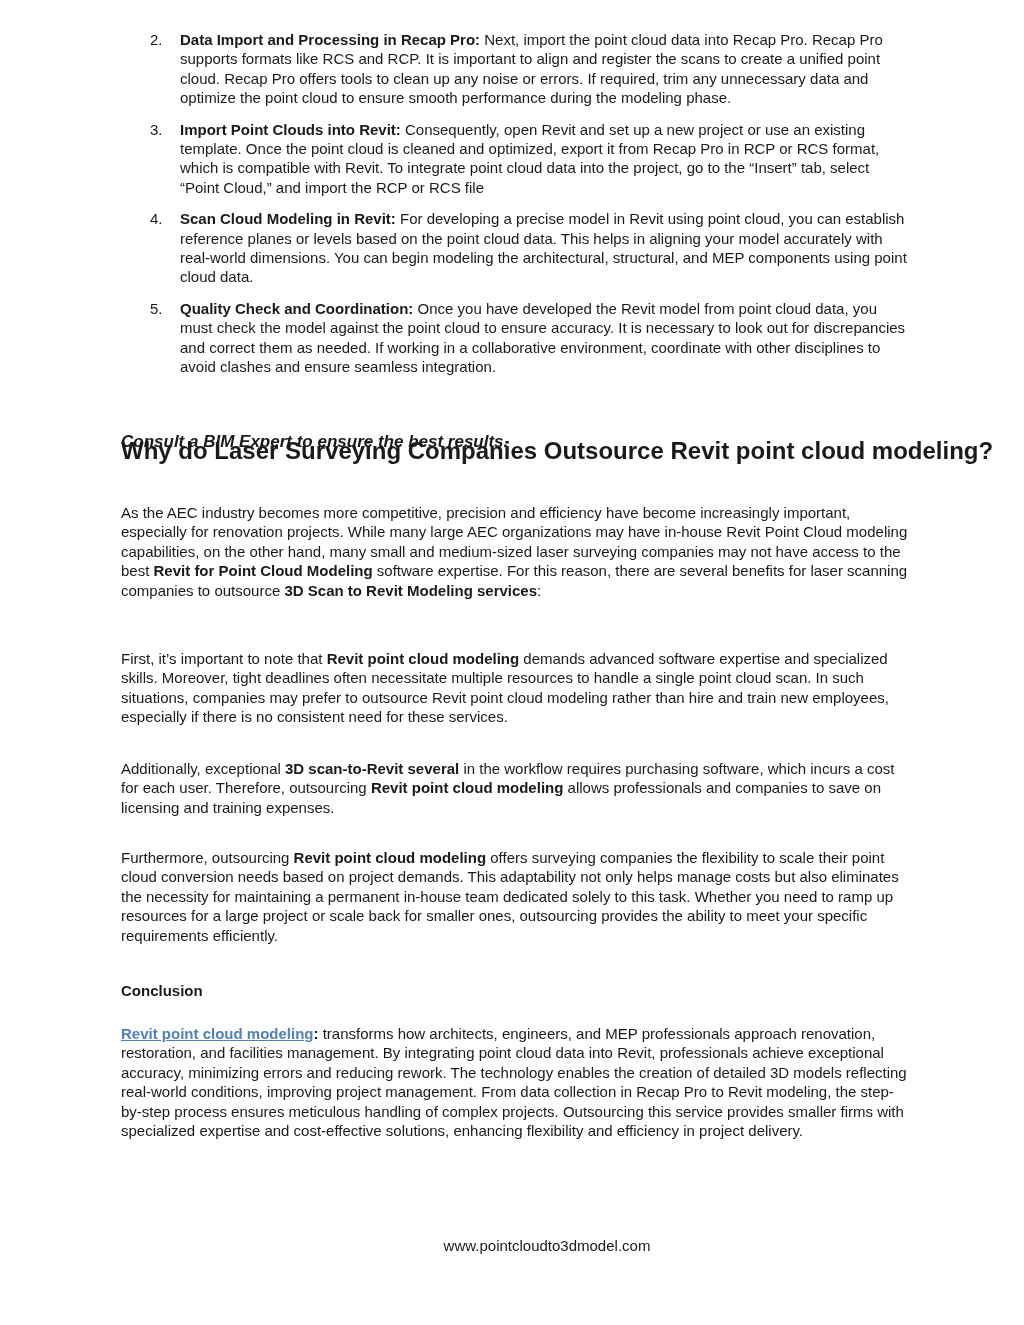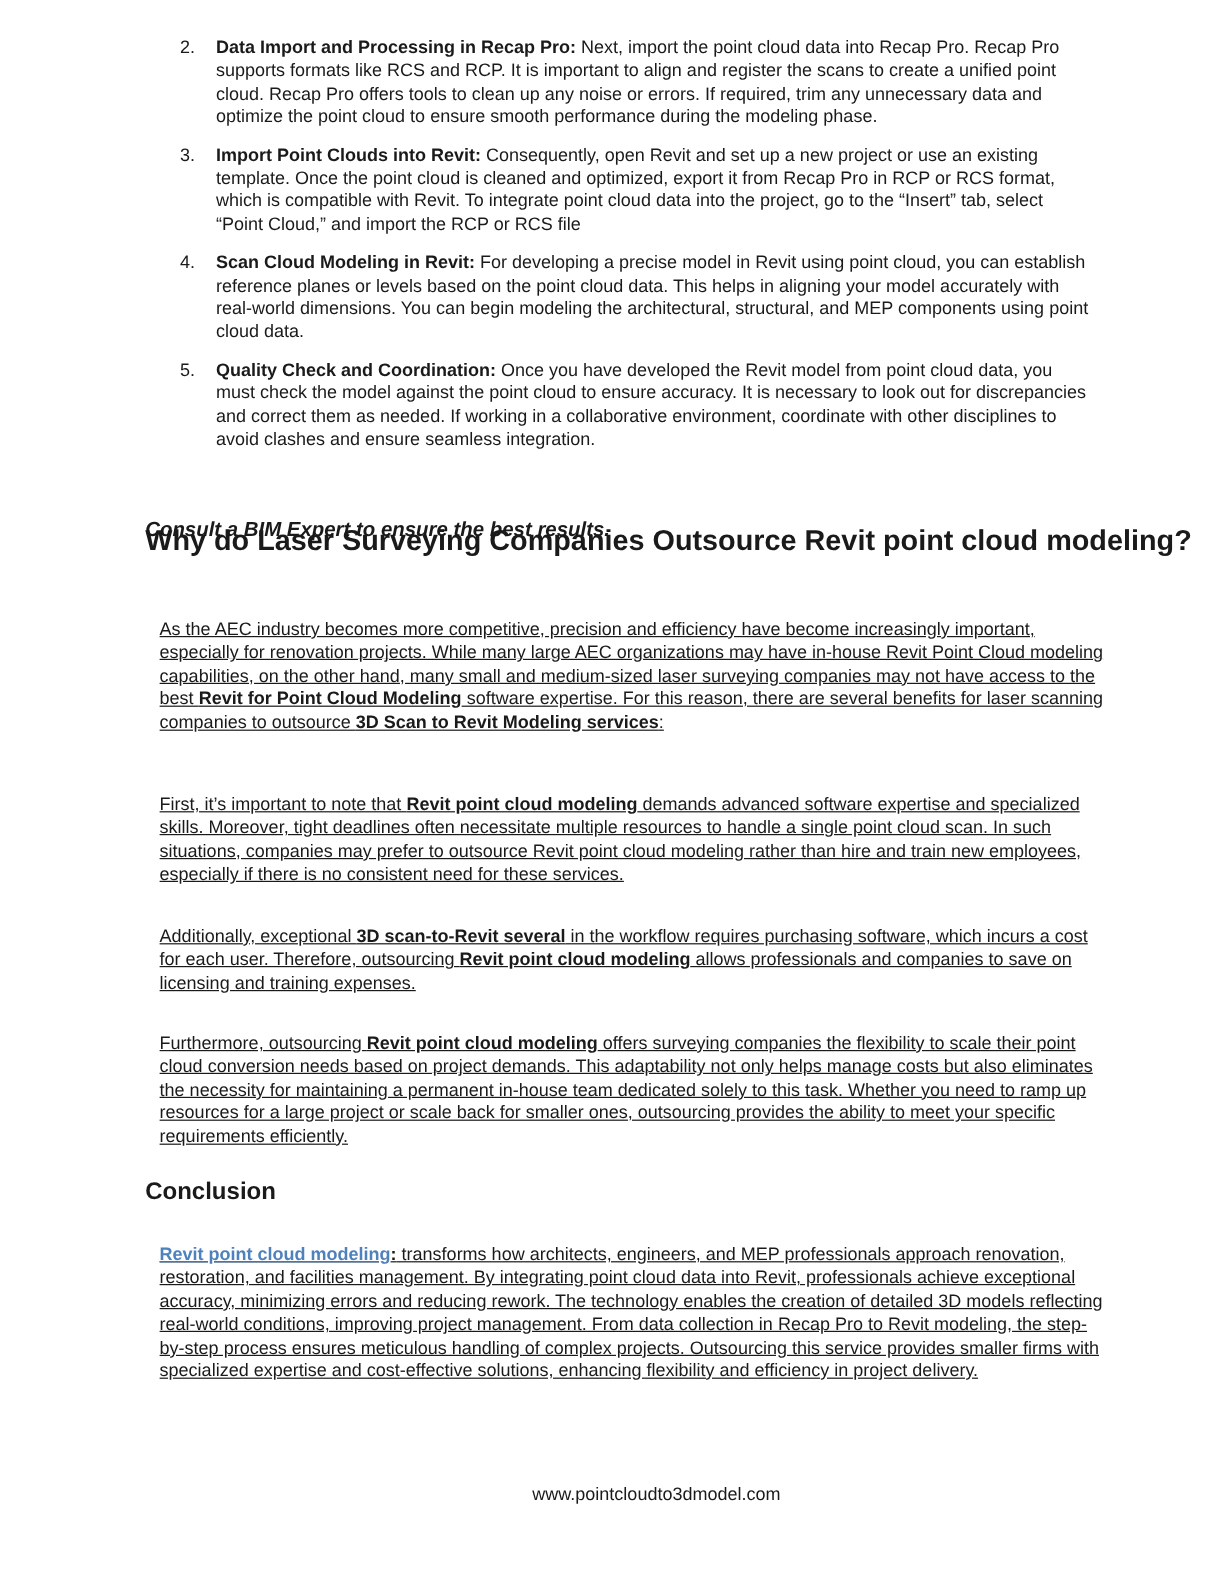--- a/index.html
+++ b/index.html
@@ -5,22 +5,22 @@
   html, body { margin:0; padding:0; background:#ffffff; }
   body { width:1024px; height:1325px; position:relative; overflow:hidden;
          font-family:"Liberation Sans", sans-serif; color:#1a1a1a; }
   .page { position:absolute; left:0; top:0; width:1024px; height:1325px; }
   .ol { position:absolute; left:121px; top:30px; width:790px; margin:0; padding:0; list-style:none; }
   .ol li { position:relative; padding-left:59px; font-size:15px; line-height:19.4px; margin-bottom:12px; }
   .ol li .num { position:absolute; left:29px; top:0; }
   b, .b { font-weight:bold; }
   .h-italic { position:absolute; left:121px; top:432px; font-size:17px; font-weight:bold; font-style:italic; }
   .h-main { position:absolute; left:121px; top:437px; font-size:24px; font-weight:bold; }
-  .para { position:absolute; left:121px; width:790px; font-size:15px; line-height:19.4px; margin:12px;text-decoration:underline; }
-  .h-conc { position:absolute; left:121px; top:982px; font-size:20px; font-weight:bold; }
+  .para { position:absolute; left:121px; width:790px; font-size:15px; line-height:19.4px; margin:0; }
+  .h-conc { position:absolute; left:121px; top:982px; font-size:15px; font-weight:bold; }
   a.link { color:#4f81bd; font-weight:bold; text-decoration:underline; }
   .footer { position:absolute; left:0; width:1094px; top:1237px; text-align:center; font-size:15px; }
 </style>
 </head>
 <body>
 
 <div class="page">
 
   <ol class="ol">
     <li>

